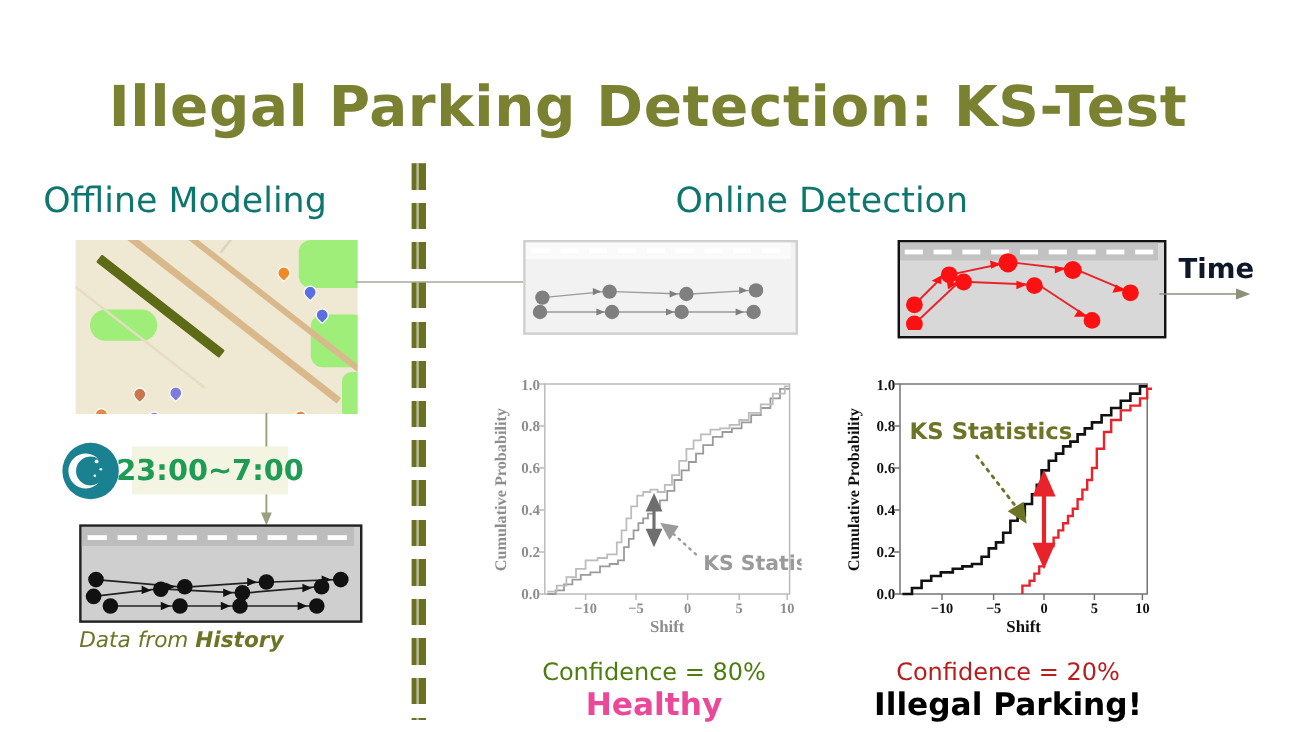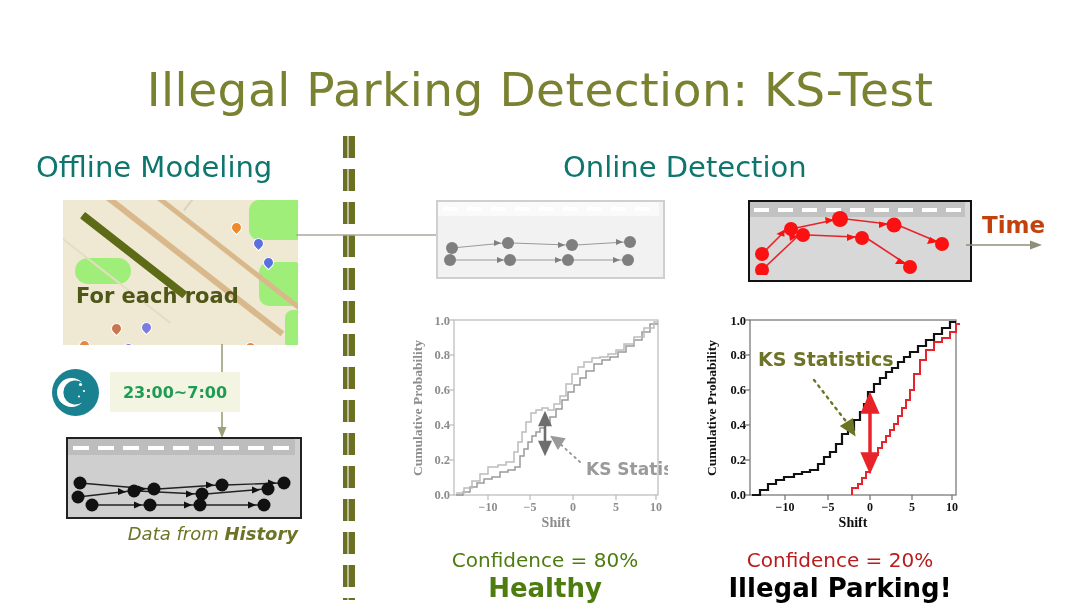--- a/index.html
+++ b/index.html
@@ -4,21 +4,21 @@
 <style>
   html,body{margin:0;padding:0;background:#ffffff;}
   body{width:1080px;height:610px;position:relative;overflow:hidden;
        font-family:"Liberation Sans",sans-serif;}
   .abs{position:absolute;}
 
   
   #slide-title{
     left:0;top:62px;width:1080px;text-align:center;
     font-size:47px;letter-spacing:.5px;color:#7a8130;
-    font-family:"DejaVu Sans","Liberation Sans",sans-serif;font-weight:400;
+    font-family:"DejaVu Sans","Liberation Sans",sans-serif;font-weight:700;
     white-space:nowrap;
   }
 
   
   .section-heading{
     font-size:29px;font-weight:normal;color:#0f766e;white-space:nowrap;
     font-family:"DejaVu Sans","Liberation Sans",sans-serif;
   }
   #offline-heading{left:36px;top:150px;}
   #online-heading{left:563px;top:150px;}
@@ -54,54 +54,54 @@
   #night-icon{
     left:52px;top:369px;width:47px;height:47px;border-radius:50%;
     background:#19818f;
   }
   #time-badge{
     left:110px;top:372px;width:130px;height:40px;background:#f3f4e2;
   }
   #time-text{
     position:absolute;left:0;top:0;width:130px;height:40px;
     display:flex;align-items:center;justify-content:center;
-    font-size:16px;font-weight:bold;color:#1f9c53;white-space:nowrap;
+    font-size:24px;font-weight:bold;color:#1f9c53;white-space:nowrap;
     font-family:"DejaVu Sans","Liberation Sans",sans-serif;
   }
 
   
   .road-box{position:absolute;}
 
   #road-history{left:66px;top:437px;width:232px;height:78px;
                 background:#cfcfcf;border:2.5px solid #222;}
-  #history-caption{left:66px;top:523px;width:232px;text-align:right;
+  #history-caption{left:66px;top:523px;width:232px;text-align:left;
                 font-size:18px;font-style:italic;color:#6d7425;white-space:nowrap;
                 font-family:"DejaVu Sans","Liberation Sans",sans-serif;}
   #history-caption b{font-style:italic;}
 
   #road-faded{left:436px;top:200px;width:225px;height:75px;
               background:#f2f2f2;border:2px solid #cfcfcf;}
   #road-red{left:748px;top:200px;width:220px;height:78px;
               background:#d8d8d8;border:2.5px solid #111;}
 
   
-  #time-label{left:982px;top:212px;font-size:23px;font-weight:bold;color:#c2410c;
+  #time-label{left:982px;top:212px;font-size:23px;font-weight:bold;color:#0f172a;
               font-family:"DejaVu Sans","Liberation Sans",sans-serif;white-space:nowrap;}
 
   
   .chart-wrap{position:absolute;}
   #chart-healthy{left:408px;top:312px;width:260px;height:225px;}
   #chart-illegal{left:700px;top:312px;width:265px;height:225px;}
 
   .chart-caption{position:absolute;text-align:center;white-space:nowrap;}
   .conf-line{font-size:20px;font-family:"DejaVu Sans","Liberation Sans",sans-serif;}
   .verdict-line{font-size:26px;font-weight:bold;
                 font-family:"DejaVu Sans","Liberation Sans",sans-serif;}
   #conf-healthy{left:430px;top:548px;width:230px;color:#4d7c0f;}
-  #verdict-healthy{left:430px;top:573px;width:230px;color:#4d7c0f;}
+  #verdict-healthy{left:430px;top:573px;width:230px;color:#ec4899;}
   #conf-illegal{left:720px;top:548px;width:240px;color:#b91c1c;}
   #verdict-illegal{left:720px;top:573px;width:240px;color:#000000;}
 </style>
 </head>
 <body>
 
 <div class="abs" id="slide-title">Illegal Parking Detection: KS-Test</div>
 
 <div class="abs section-heading" id="offline-heading">Offline Modeling</div>
 
@@ -120,21 +120,20 @@
   <div class="map-road" style="left:120px;top:10px;width:120px;height:1.5px;background:#ded2b8;transform:rotate(-52deg);"></div>
   <div class="map-hl" style="left:22px;top:12px;width:130px;height:8px;transform:rotate(38deg);"></div>
   <span class="map-pin" style="left:168px;top:22px;background:#f08a28;"></span>
   <span class="map-pin" style="left:190px;top:38px;background:#5b6fe0;"></span>
   <span class="map-pin" style="left:200px;top:57px;background:#5b6fe0;"></span>
   <span class="map-pin" style="left:48px;top:123px;background:#c9764e;"></span>
   <span class="map-pin" style="left:78px;top:122px;background:#7b7be0;"></span>
   <span class="map-pin" style="left:60px;top:143px;background:#7b7be0;"></span>
   <span class="map-pin" style="left:16px;top:140px;background:#e08a45;"></span>
   <span class="map-pin" style="left:182px;top:142px;background:#e08a45;"></span>
-  <div id="map-label">For each road</div>
 </div>
 
 <svg class="abs" style="left:296px;top:228px;width:150px;height:14px;">
   <line x1="0" y1="7" x2="150" y2="7" stroke="#a8a898" stroke-width="1.3"></line>
 </svg>
 
 <svg class="abs" style="left:212px;top:344px;width:20px;height:96px;">
   <line x1="10" y1="0" x2="10" y2="84" stroke="#9aa07c" stroke-width="1.6"></line>
   <polygon points="10,94 5.5,83 14.5,83" fill="#9aa07c"></polygon>
 </svg>

